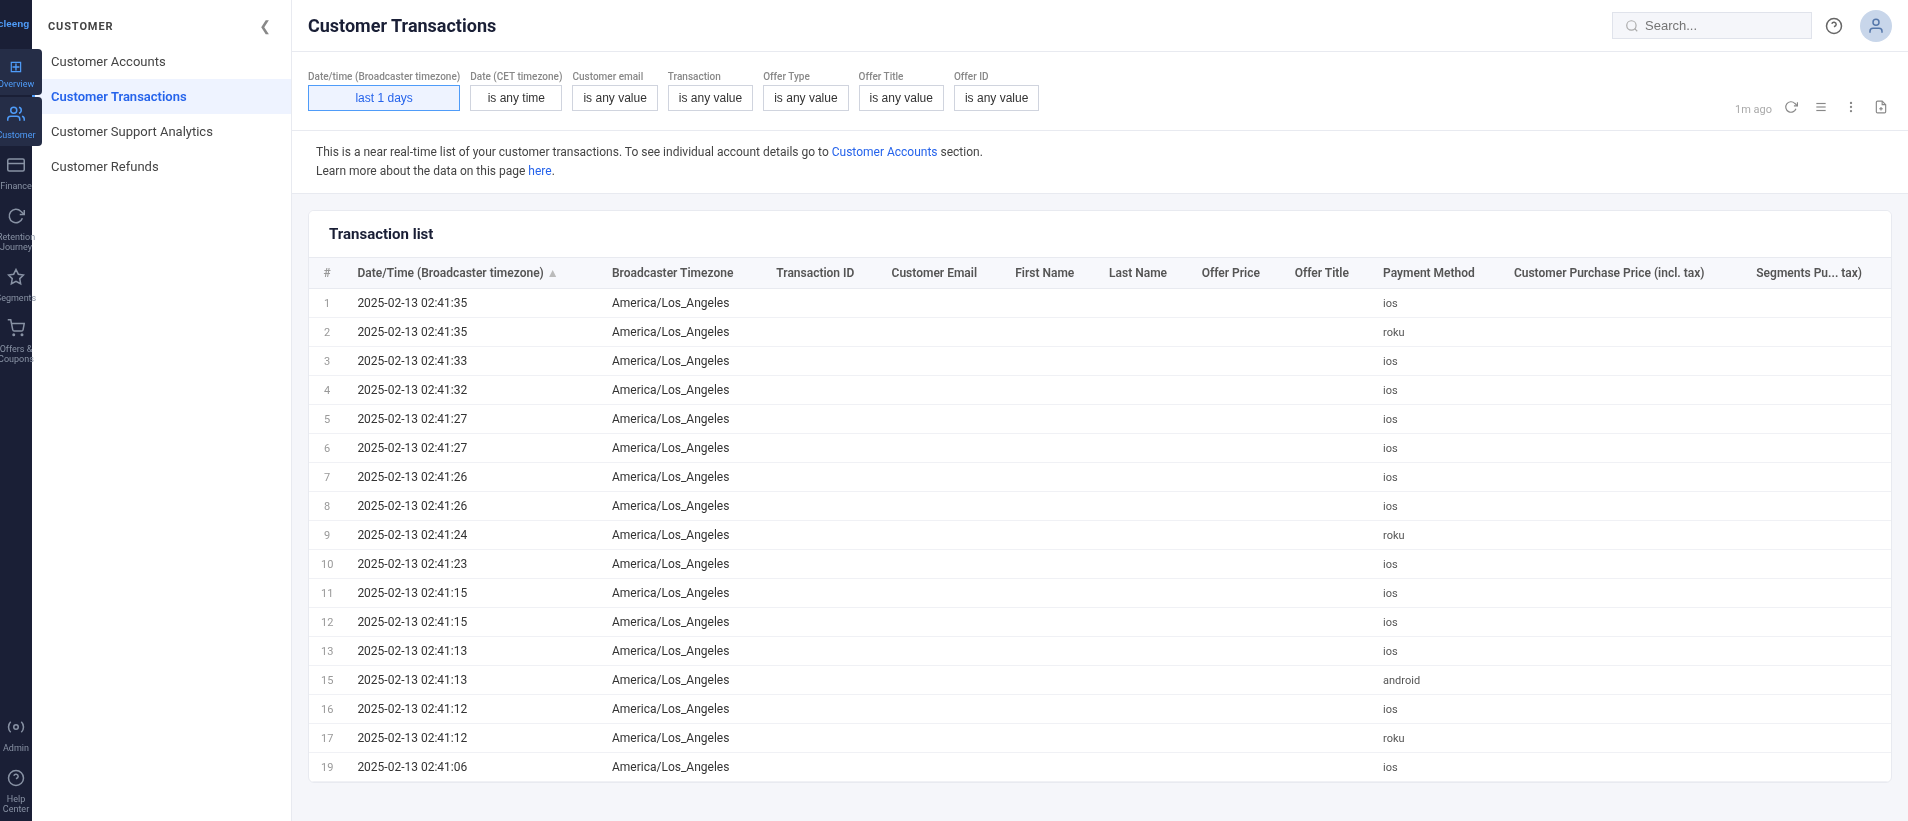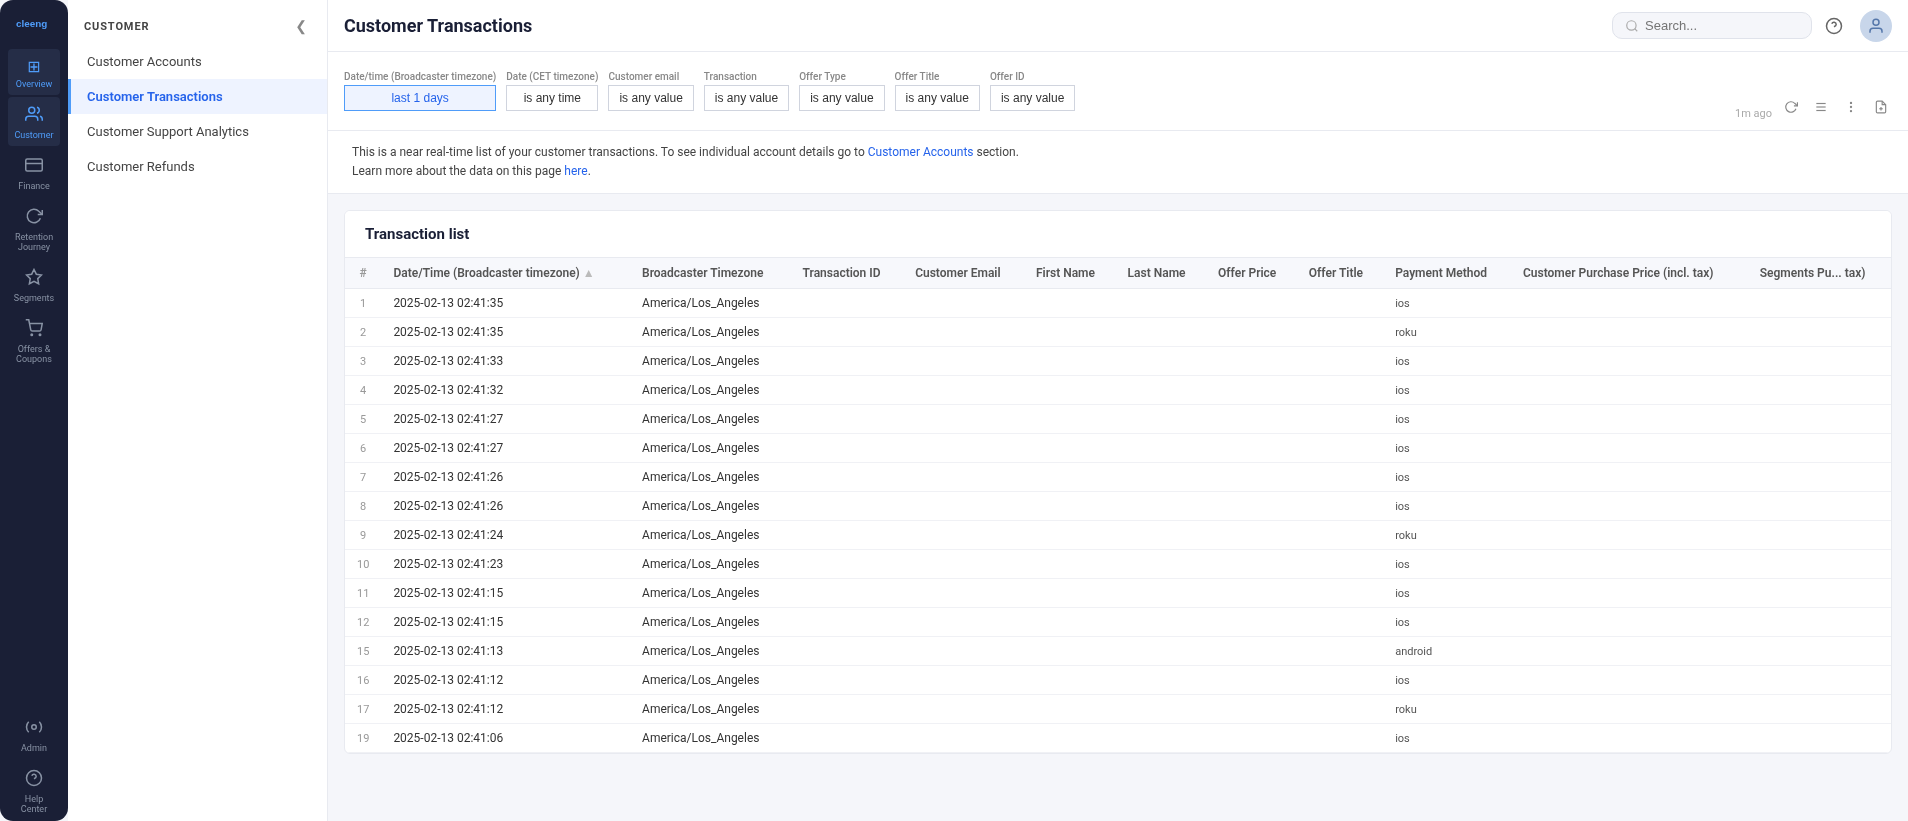--- a/index.html
+++ b/index.html
@@ -1,28 +1,27 @@
 <!DOCTYPE html>
 <html><head>
   <meta charset="utf-8">
   <style>
     * { box-sizing: border-box; margin: 0; padding: 0; }
     body { font-family: -apple-system, BlinkMacSystemFont, 'Segoe UI', Roboto, sans-serif; font-size: 13px; background: #f5f6fa; display: flex; height: 821px; overflow: hidden; }
 
     
     .sidebar {
-      width: 68px;
+      width: 32px;
       background: #1a1f36;
       display: flex;
       flex-direction: column;
       align-items: center;
       padding-top: 8px;
       flex-shrink: 0;
       z-index: 10;
-      border-radius: 13px;
     }
     .sidebar-logo {
       width: 48px;
       height: 32px;
       display: flex;
       align-items: center;
       justify-content: center;
       margin-bottom: 8px;
     }
     .sidebar-logo svg { width: 36px; height: 18px; }
@@ -109,21 +108,21 @@
       font-size: 18px;
       font-weight: 700;
       color: #1a1f36;
       flex: 1;
     }
     .search-box {
       display: flex;
       align-items: center;
       background: #f5f6fa;
       border: 1px solid #e0e3eb;
-      border-radius: 10px;
+      border-radius: 0;
       padding: 5px 12px;
       gap: 6px;
       width: 200px;
     }
     .search-input {
       border: none;
       background: transparent;
       font-size: 13px;
       outline: none;
       color: #888;
@@ -189,21 +188,21 @@
       white-space: nowrap;
     }
     .filter-btn.active-filter {
       background: #eef3ff;
       border-color: #4f9cf9;
       color: #2563eb;
     }
     .filter-spacer { flex: 1; }
     .filter-meta {
       display: flex;
-      align-items: flex-end;
+      align-items: center;
       gap: 8px;
       color: #aaa;
       font-size: 11px;
       margin-top: 36px;
     }
     .filter-icon-btn {
       background: none;
       border: none;
       cursor: pointer;
       color: #888;
@@ -660,20 +659,34 @@
       <td></td>
       <td></td>
       <td></td>
       <td></td>
       <td></td>
       <td class="payment-method">ios</td>
       <td></td>
       <td></td>
     </tr>
               <tr>
+      <td>13</td>
+      <td>2025-02-13 02:41:13</td>
+      <td>America/Los_Angeles</td>
+      <td></td>
+      <td></td>
+      <td></td>
+      <td></td>
+      <td></td>
+      <td></td>
+      <td class="payment-method">ios</td>
+      <td></td>
+      <td></td>
+    </tr>
+              <tr>
       <td>15</td>
       <td>2025-02-13 02:41:13</td>
       <td>America/Los_Angeles</td>
       <td></td>
       <td></td>
       <td></td>
       <td></td>
       <td></td>
       <td></td>
       <td class="payment-method">android</td>

